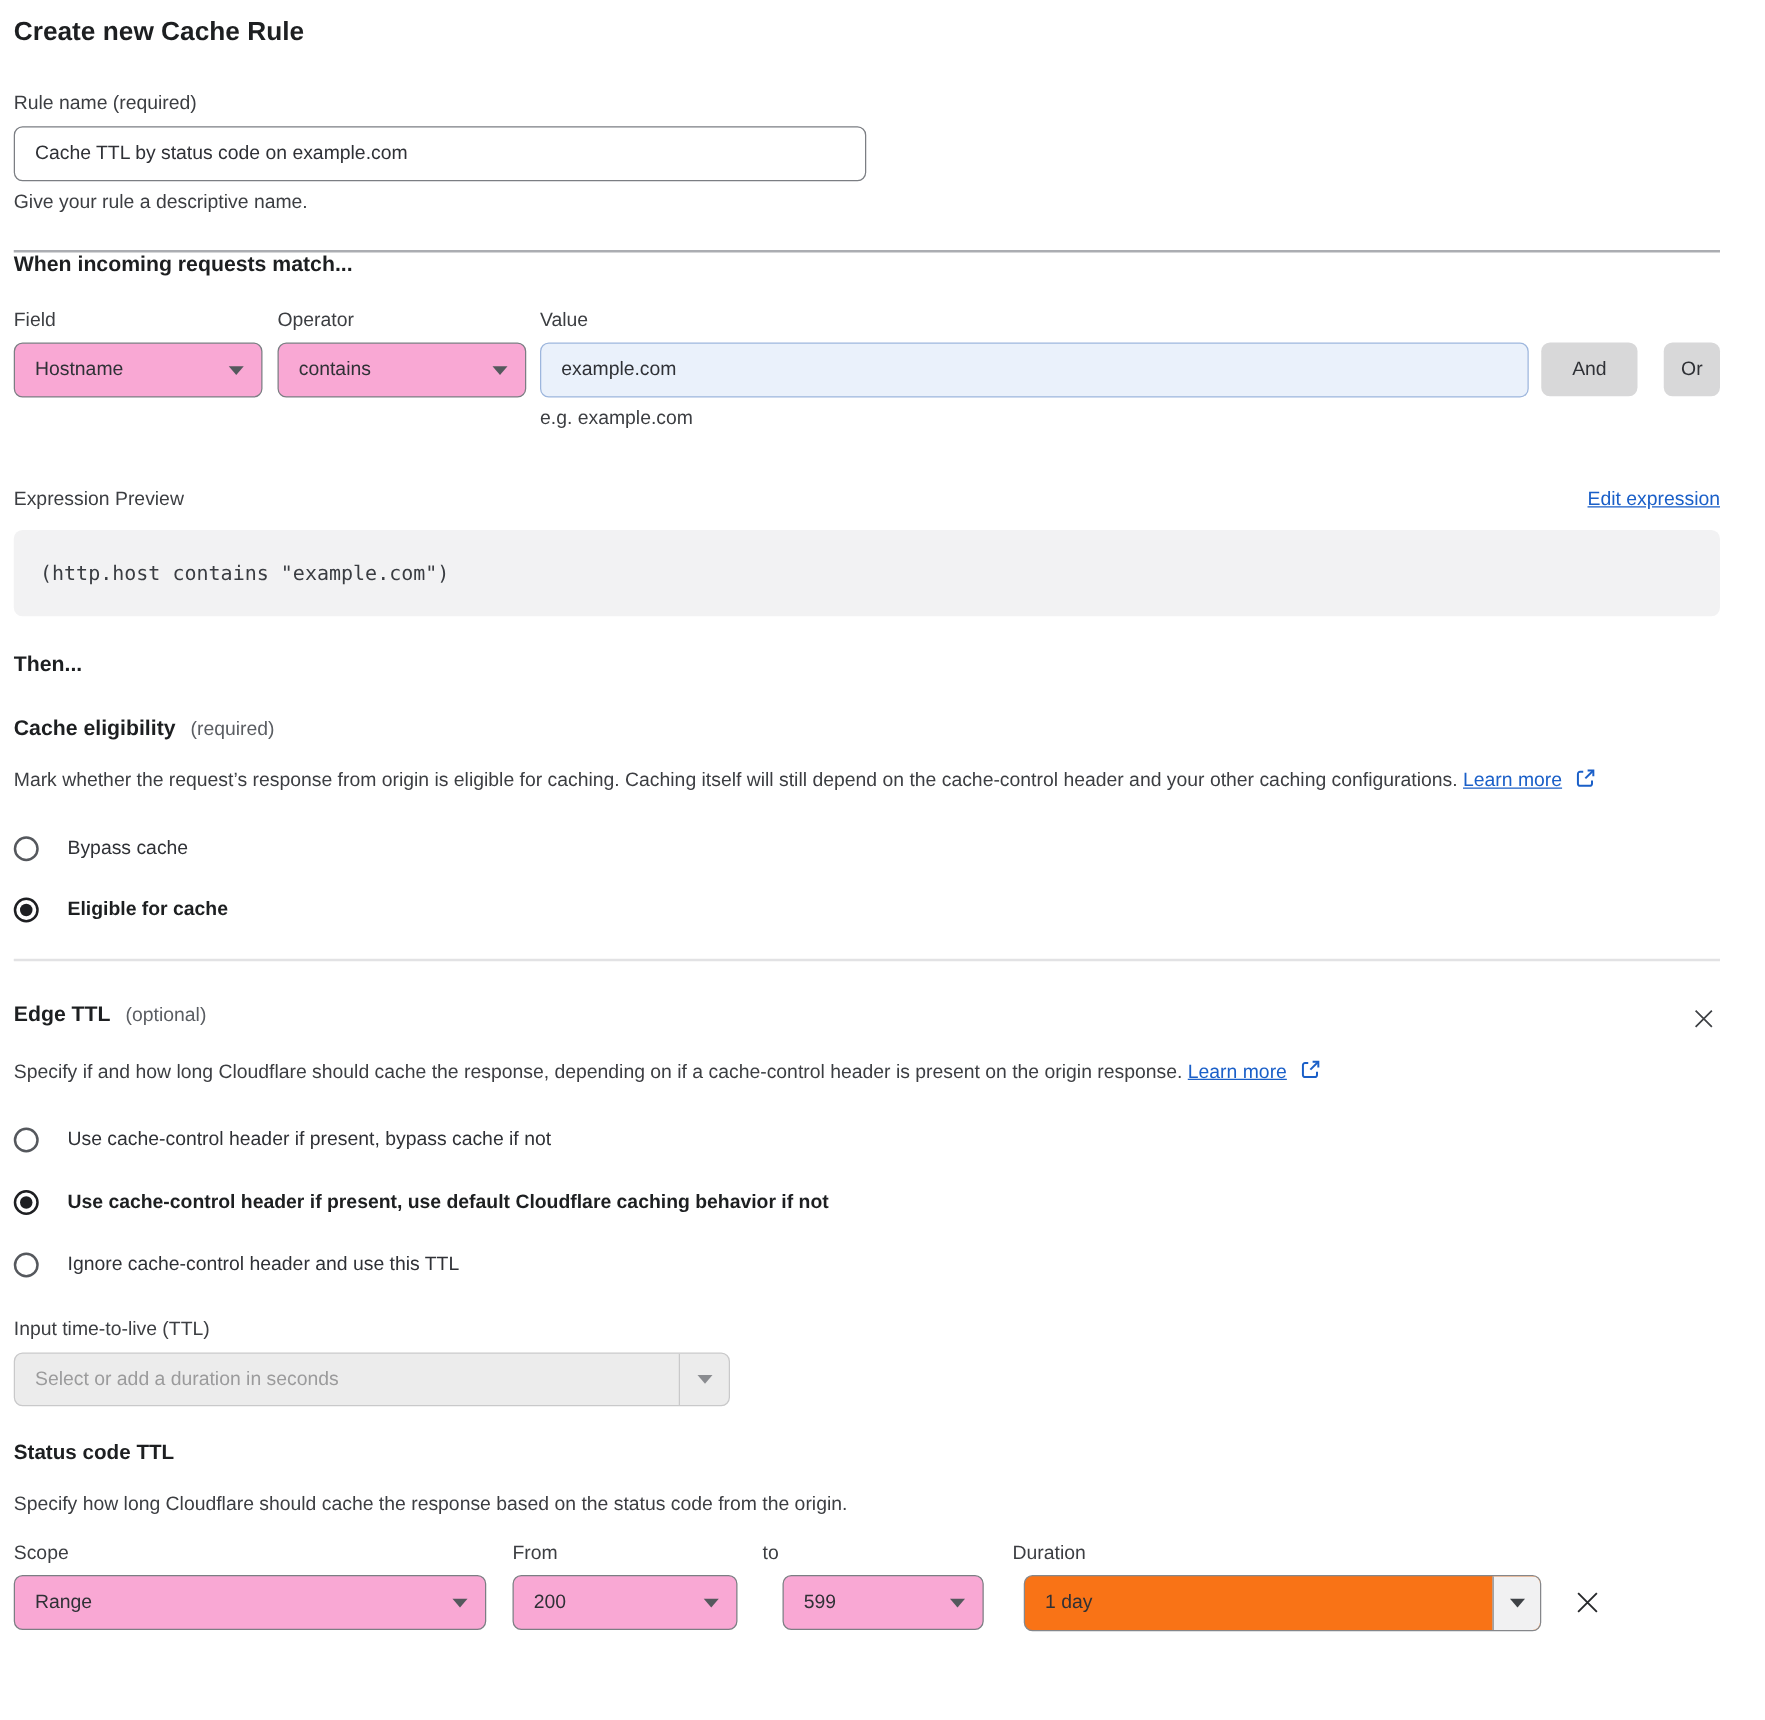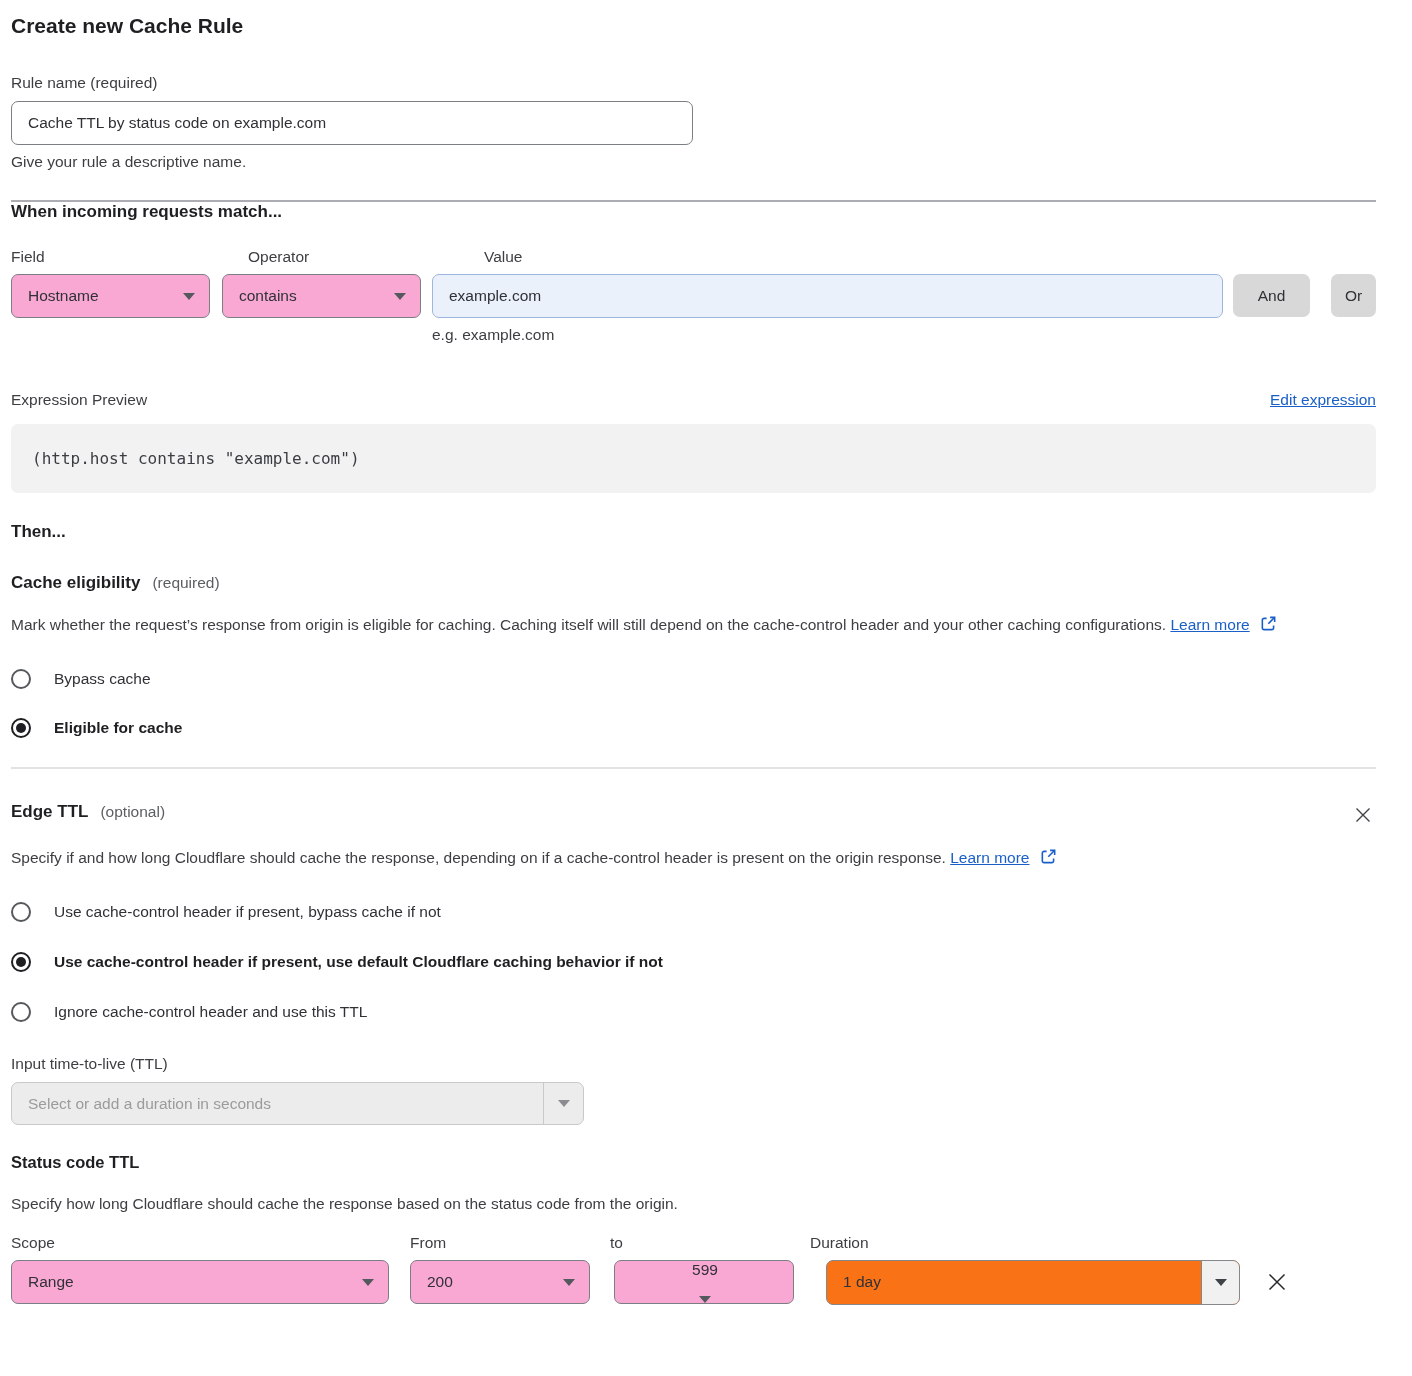--- a/index.html
+++ b/index.html
@@ -21,21 +21,21 @@
   }
   .help-text { font-size:15.5px; color:#3c3e42; margin-top:8px; }
 
   .divider-strong { border:none; border-top:2px solid #abadb2; margin:29px 0 0 0; }
   .divider-light  { border:none; border-top:2px solid #e2e2e4; margin:27px 0 0 0; }
 
   .section-heading { font-size:17px; font-weight:700; color:#1d1f21; margin:0; }
   .muted { font-weight:400; color:#5b5e63; font-size:15.5px; }
 
   
-  .match-labels { display:flex; margin:26px 0 8px 0; font-size:15.5px; color:#3c3e42;gap:26px; }
+  .match-labels { display:flex; margin:26px 0 8px 0; font-size:15.5px; color:#3c3e42; }
   .match-labels .l-field { width:211px; }
   .match-labels .l-operator { width:210px; }
   .match-controls { display:flex; align-items:flex-start; }
   .select {
     height:44px; background:#f9a8d4; border:1px solid #7b7e83; border-radius:7px;
     display:flex; align-items:center; justify-content:space-between;
     padding:0 14px 0 16px; font-size:15.5px; color:#2f3136; cursor:pointer;
   }
   .caret { width:0; height:0; border-left:6px solid transparent; border-right:6px solid transparent; border-top:7px solid #55585d; }
   .sel-field { width:199px; }
@@ -92,21 +92,21 @@
 
   
   .status-heading { margin-top:28px; font-size:16.5px; }
   .status-labels { display:flex; margin:12px 0 8px 0; font-size:15.5px; color:#3c3e42; }
   .status-labels .l-scope { width:399px; }
   .status-labels .l-from  { width:200px; }
   .status-labels .l-to    { width:200px; }
   .status-controls { display:flex; align-items:center; }
   .sel-scope { width:378px; }
   .sel-from  { width:180px; margin-left:21px; }
-  .sel-to    { width:180px; margin-left:24px;flex-direction:column; }
+  .sel-to    { width:161px; margin-left:36px; }
   .duration-combo {
     width:414px; height:45px; margin-left:32px; background:#f97316;
     border:1px solid #85878b; border-radius:7px; display:flex; overflow:hidden; cursor:pointer;
   }
   .duration-combo .dur-text { flex:1; display:flex; align-items:center; padding:0 16px; font-size:15.5px; color:#2f3136; }
   .duration-combo .dur-arrow { width:38px; border-left:1px solid #85878b; background:#f1f1f2; display:flex; align-items:center; justify-content:center; }
   .duration-combo .caret { border-top-color:#3f4246; }
   .row-delete { margin-left:22px; }
 </style>
 </head>

